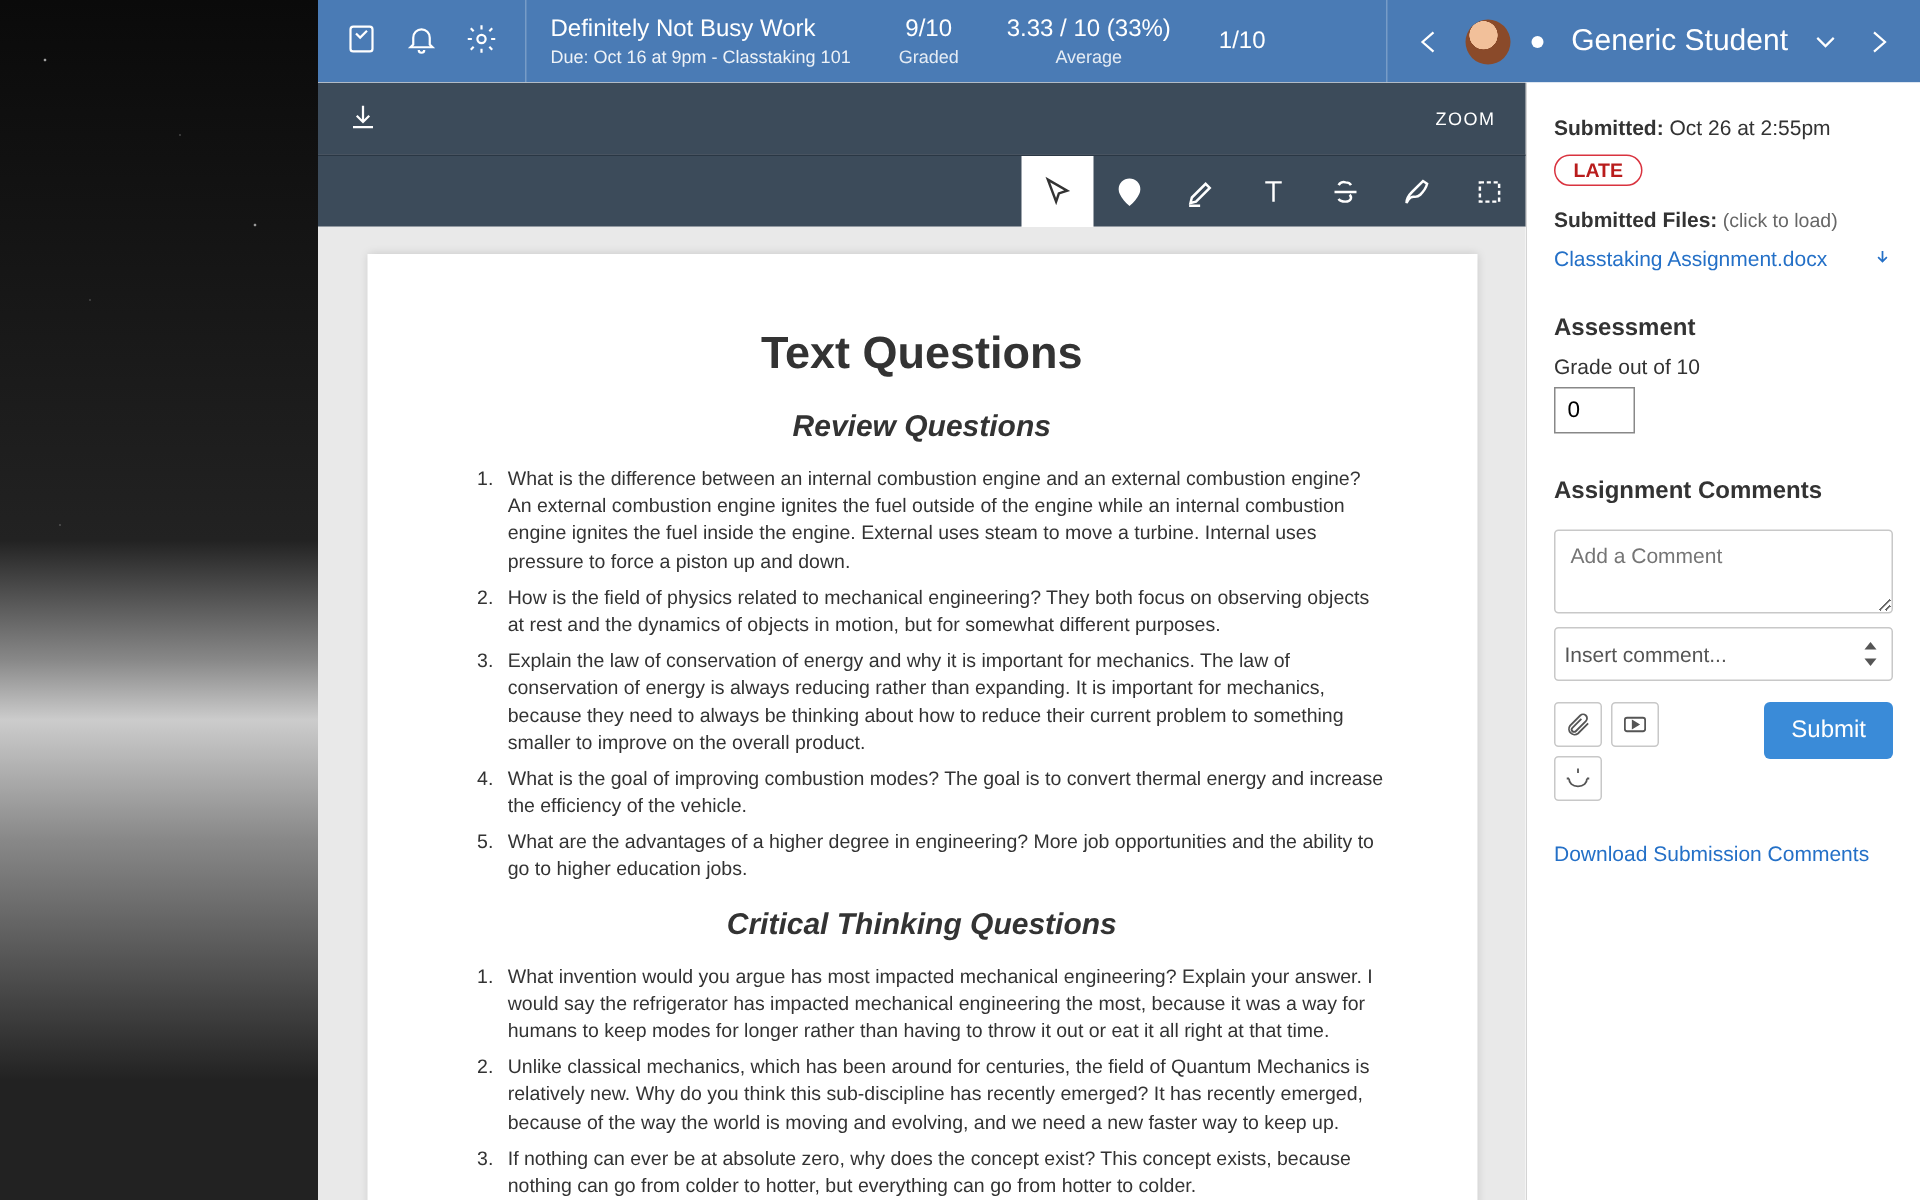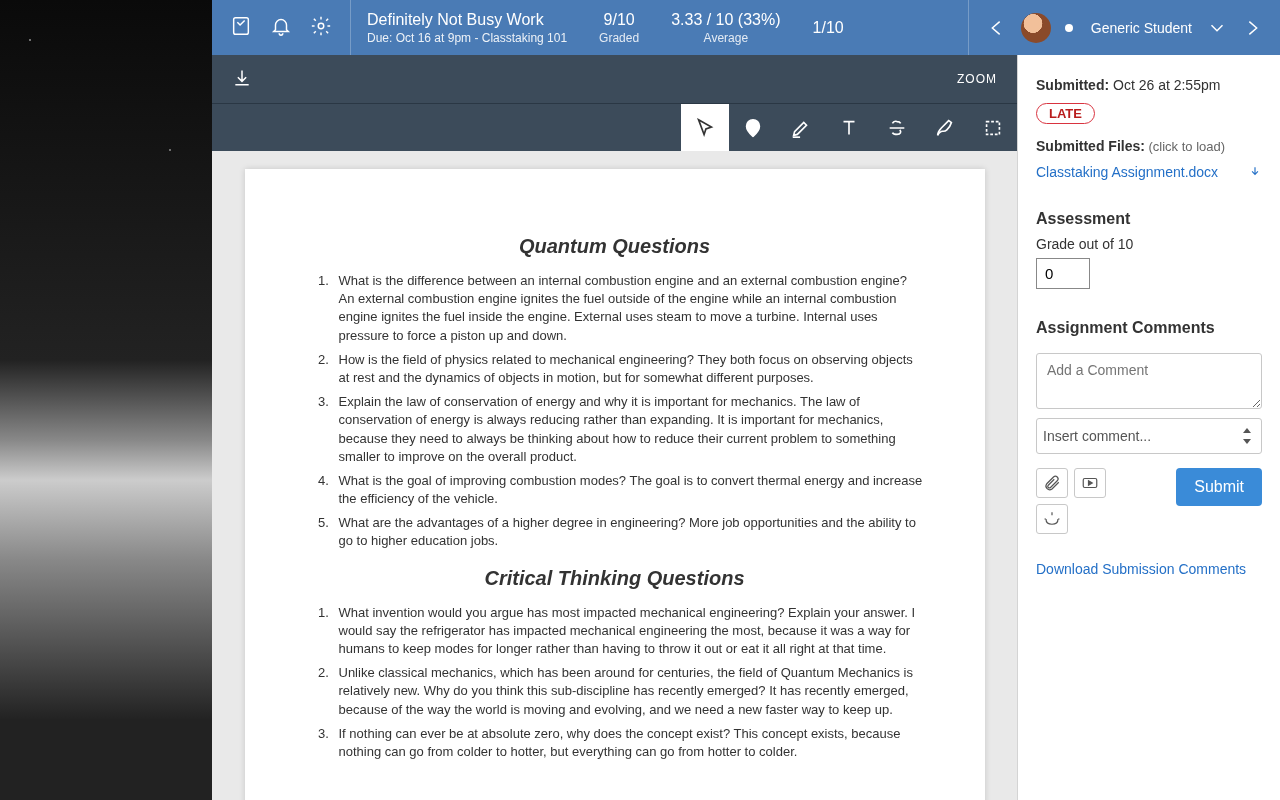--- a/index.html
+++ b/index.html
@@ -22,21 +22,21 @@
   .assignment-info { padding: 0 16px; flex: 0 0 auto; }
   .assignment-title { font-size: 16px; font-weight: 400; }
   .assignment-due { font-size: 12px; opacity: 0.9; margin-top: 2px; }
   .stat { padding: 0 16px; text-align: center; }
   .stat-val { font-size: 16px; }
   .stat-label { font-size: 12px; opacity: 0.85; margin-top: 2px; }
   .spacer { flex: 1; }
   .nav-area { display: flex; align-items: center; gap: 14px; padding: 0 16px; }
   .arrow { width: 26px; height: 26px; stroke: #fff; fill: none; stroke-width: 2; cursor: pointer; }
   .avatar { width: 30px; height: 30px; border-radius: 50%; background: radial-gradient(circle at 40% 35%, #f2c09a 0 35%, #8a4a2a 36% 100%); }
-  .student-name { font-size: 14px; }
+  .student-name { font-size: 20px; }
   .status-dot { width: 8px; height: 8px; border-radius: 50%; background: #fff; margin-right: 4px; }
   .chev-down { width: 14px; height: 14px; stroke: #fff; fill: none; stroke-width: 2; }
 
   .workspace { flex: 1; display: flex; background: #fff; overflow: hidden; }
   .doc-area { flex: 1; display: flex; flex-direction: column; background: #e9e9e9; border-right: 1px solid #d4d4d4; }
   .doc-toolbar1 { height: 48px; background: #3c4b5a; display: flex; align-items: center; padding: 0 20px; color: #fff; }
   .doc-toolbar1 svg { width: 20px; height: 20px; stroke: #fff; fill: none; stroke-width: 1.8; }
   .zoom-group { display: flex; align-items: center; gap: 20px; margin-left: auto; flex-direction: column; }
   .zoom-label { font-size: 12px; letter-spacing: 1px; }
   .doc-toolbar2 { height: 48px; background: #3c4b5a; display: flex; align-items: center; border-top: 1px solid #2a3744; }
@@ -187,21 +187,22 @@
               </div>
             <div class="tool-tab">
                 <svg viewBox="0 0 24 24">
                   <rect x="5" y="5" width="14" height="14" stroke-dasharray="3 2"></rect>
                 </svg>
               </div>
           </div>
         </div>
         <div class="doc-scroll">
           <div class="page">
-            <h2>Quantum Questions</h2>
+            <h1>Text Questions</h1>
+            <h2>Review Questions</h2>
             <ol id="review-list">
                 <li>What is the difference between an internal combustion engine and an external combustion engine? An external combustion engine ignites the fuel outside of the engine while an internal combustion engine ignites the fuel inside the engine. External uses steam to move a turbine. Internal uses pressure to force a piston up and down.</li>
                 <li>How is the field of physics related to mechanical engineering? They both focus on observing objects at rest and the dynamics of objects in motion, but for somewhat different purposes.</li>
                 <li>Explain the law of conservation of energy and why it is important for mechanics. The law of conservation of energy is always reducing rather than expanding. It is important for mechanics, because they need to always be thinking about how to reduce their current problem to something smaller to improve on the overall product.</li>
                 <li>What is the goal of improving combustion modes? The goal is to convert thermal energy and increase the efficiency of the vehicle.</li>
                 <li>What are the advantages of a higher degree in engineering? More job opportunities and the ability to go to higher education jobs.</li>
               </ol>
             <h2>Critical Thinking Questions</h2>
             <ol id="critical-list">
                 <li>What invention would you argue has most impacted mechanical engineering? Explain your answer. I would say the refrigerator has impacted mechanical engineering the most, because it was a way for humans to keep modes for longer rather than having to throw it out or eat it all right at that time.</li>

